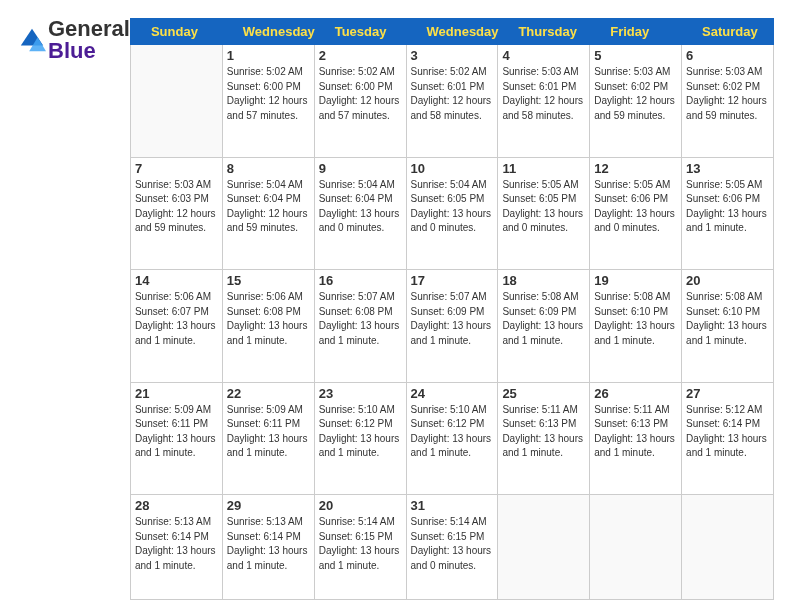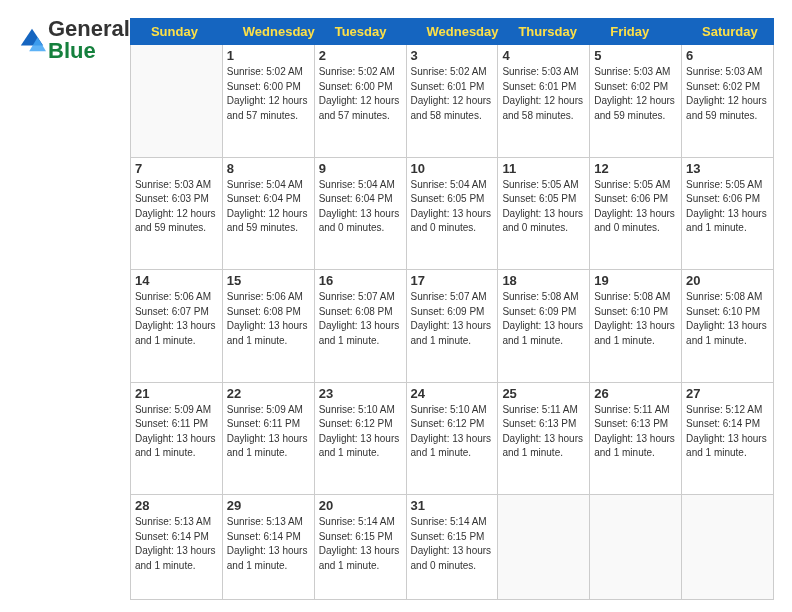--- a/index.html
+++ b/index.html
@@ -26,21 +26,21 @@
     .logo {
       display: flex;
       align-items: center;
     }
     .logo-text {
       font-size: 22px;
       font-weight: bold;
       color: #333;
       line-height: 1;
     }
-    .logo-text span.blue { color: #15803d; }
+    .logo-text span.blue { color: #4c1d95; }
     .logo-icon {
       width: 28px;
       height: 28px;
       margin-right: 2px;
     }
     .title-block {
       text-align: right;
     }
     .month-title {
       font-size: 32px;

